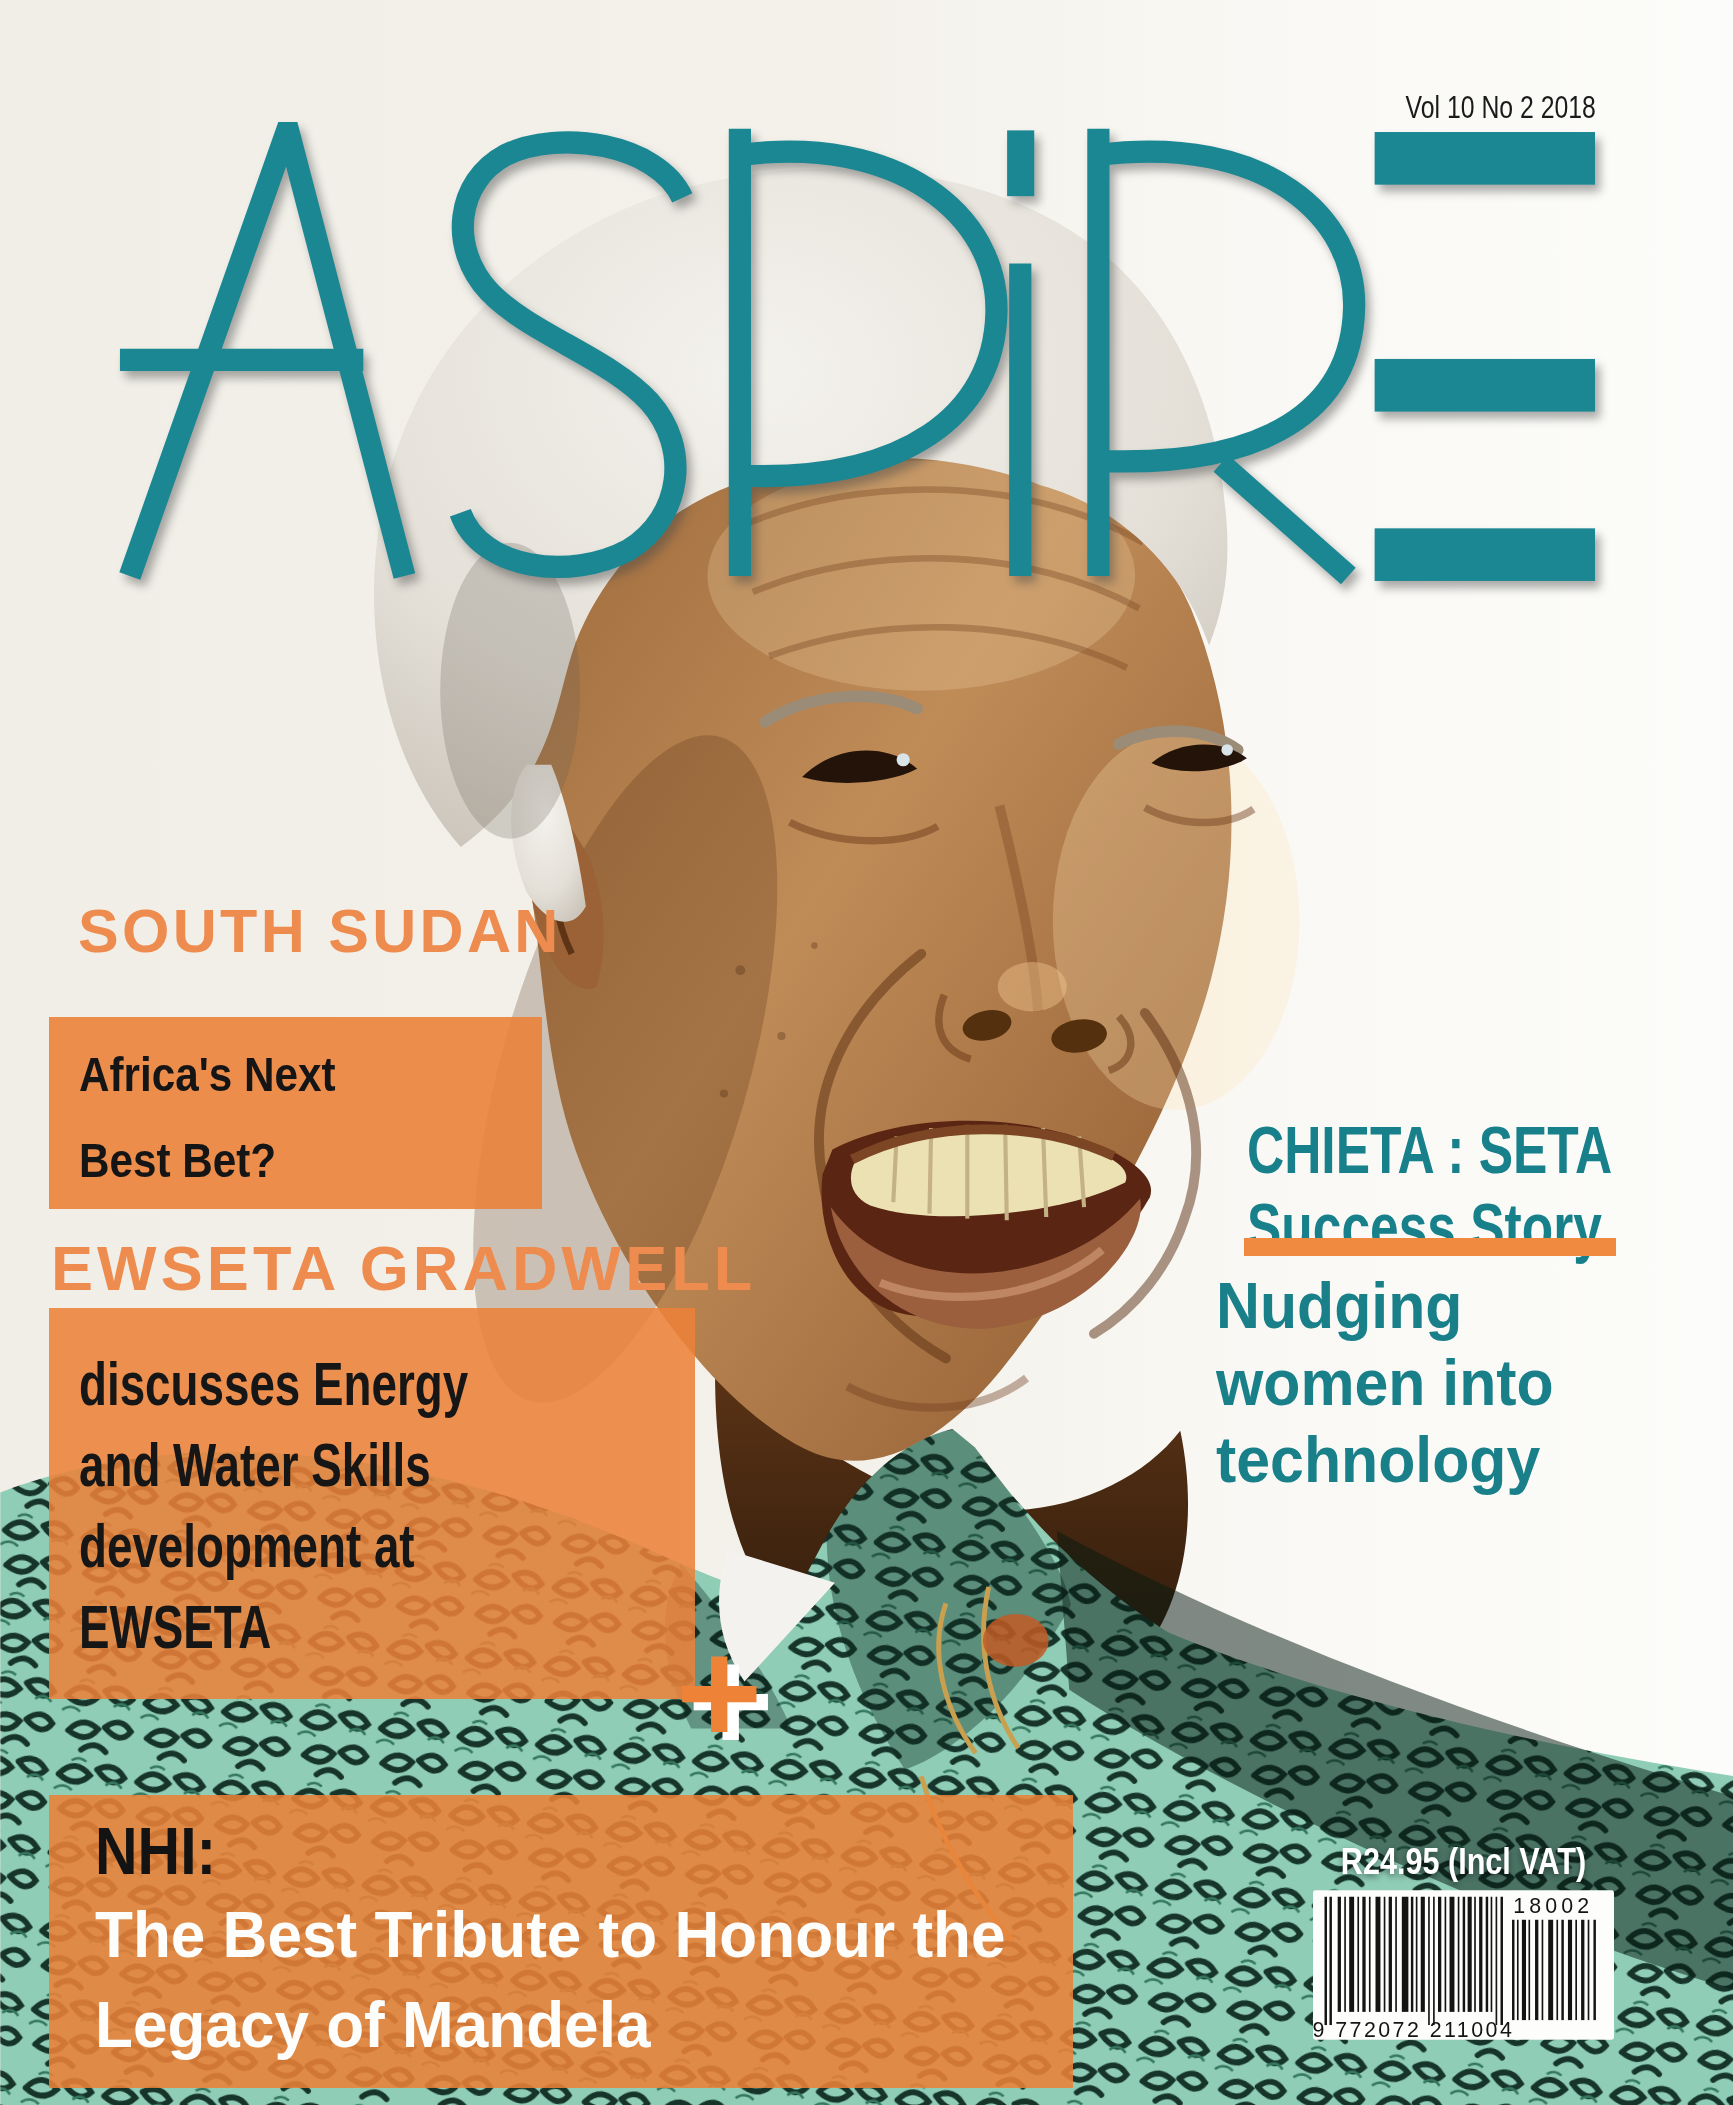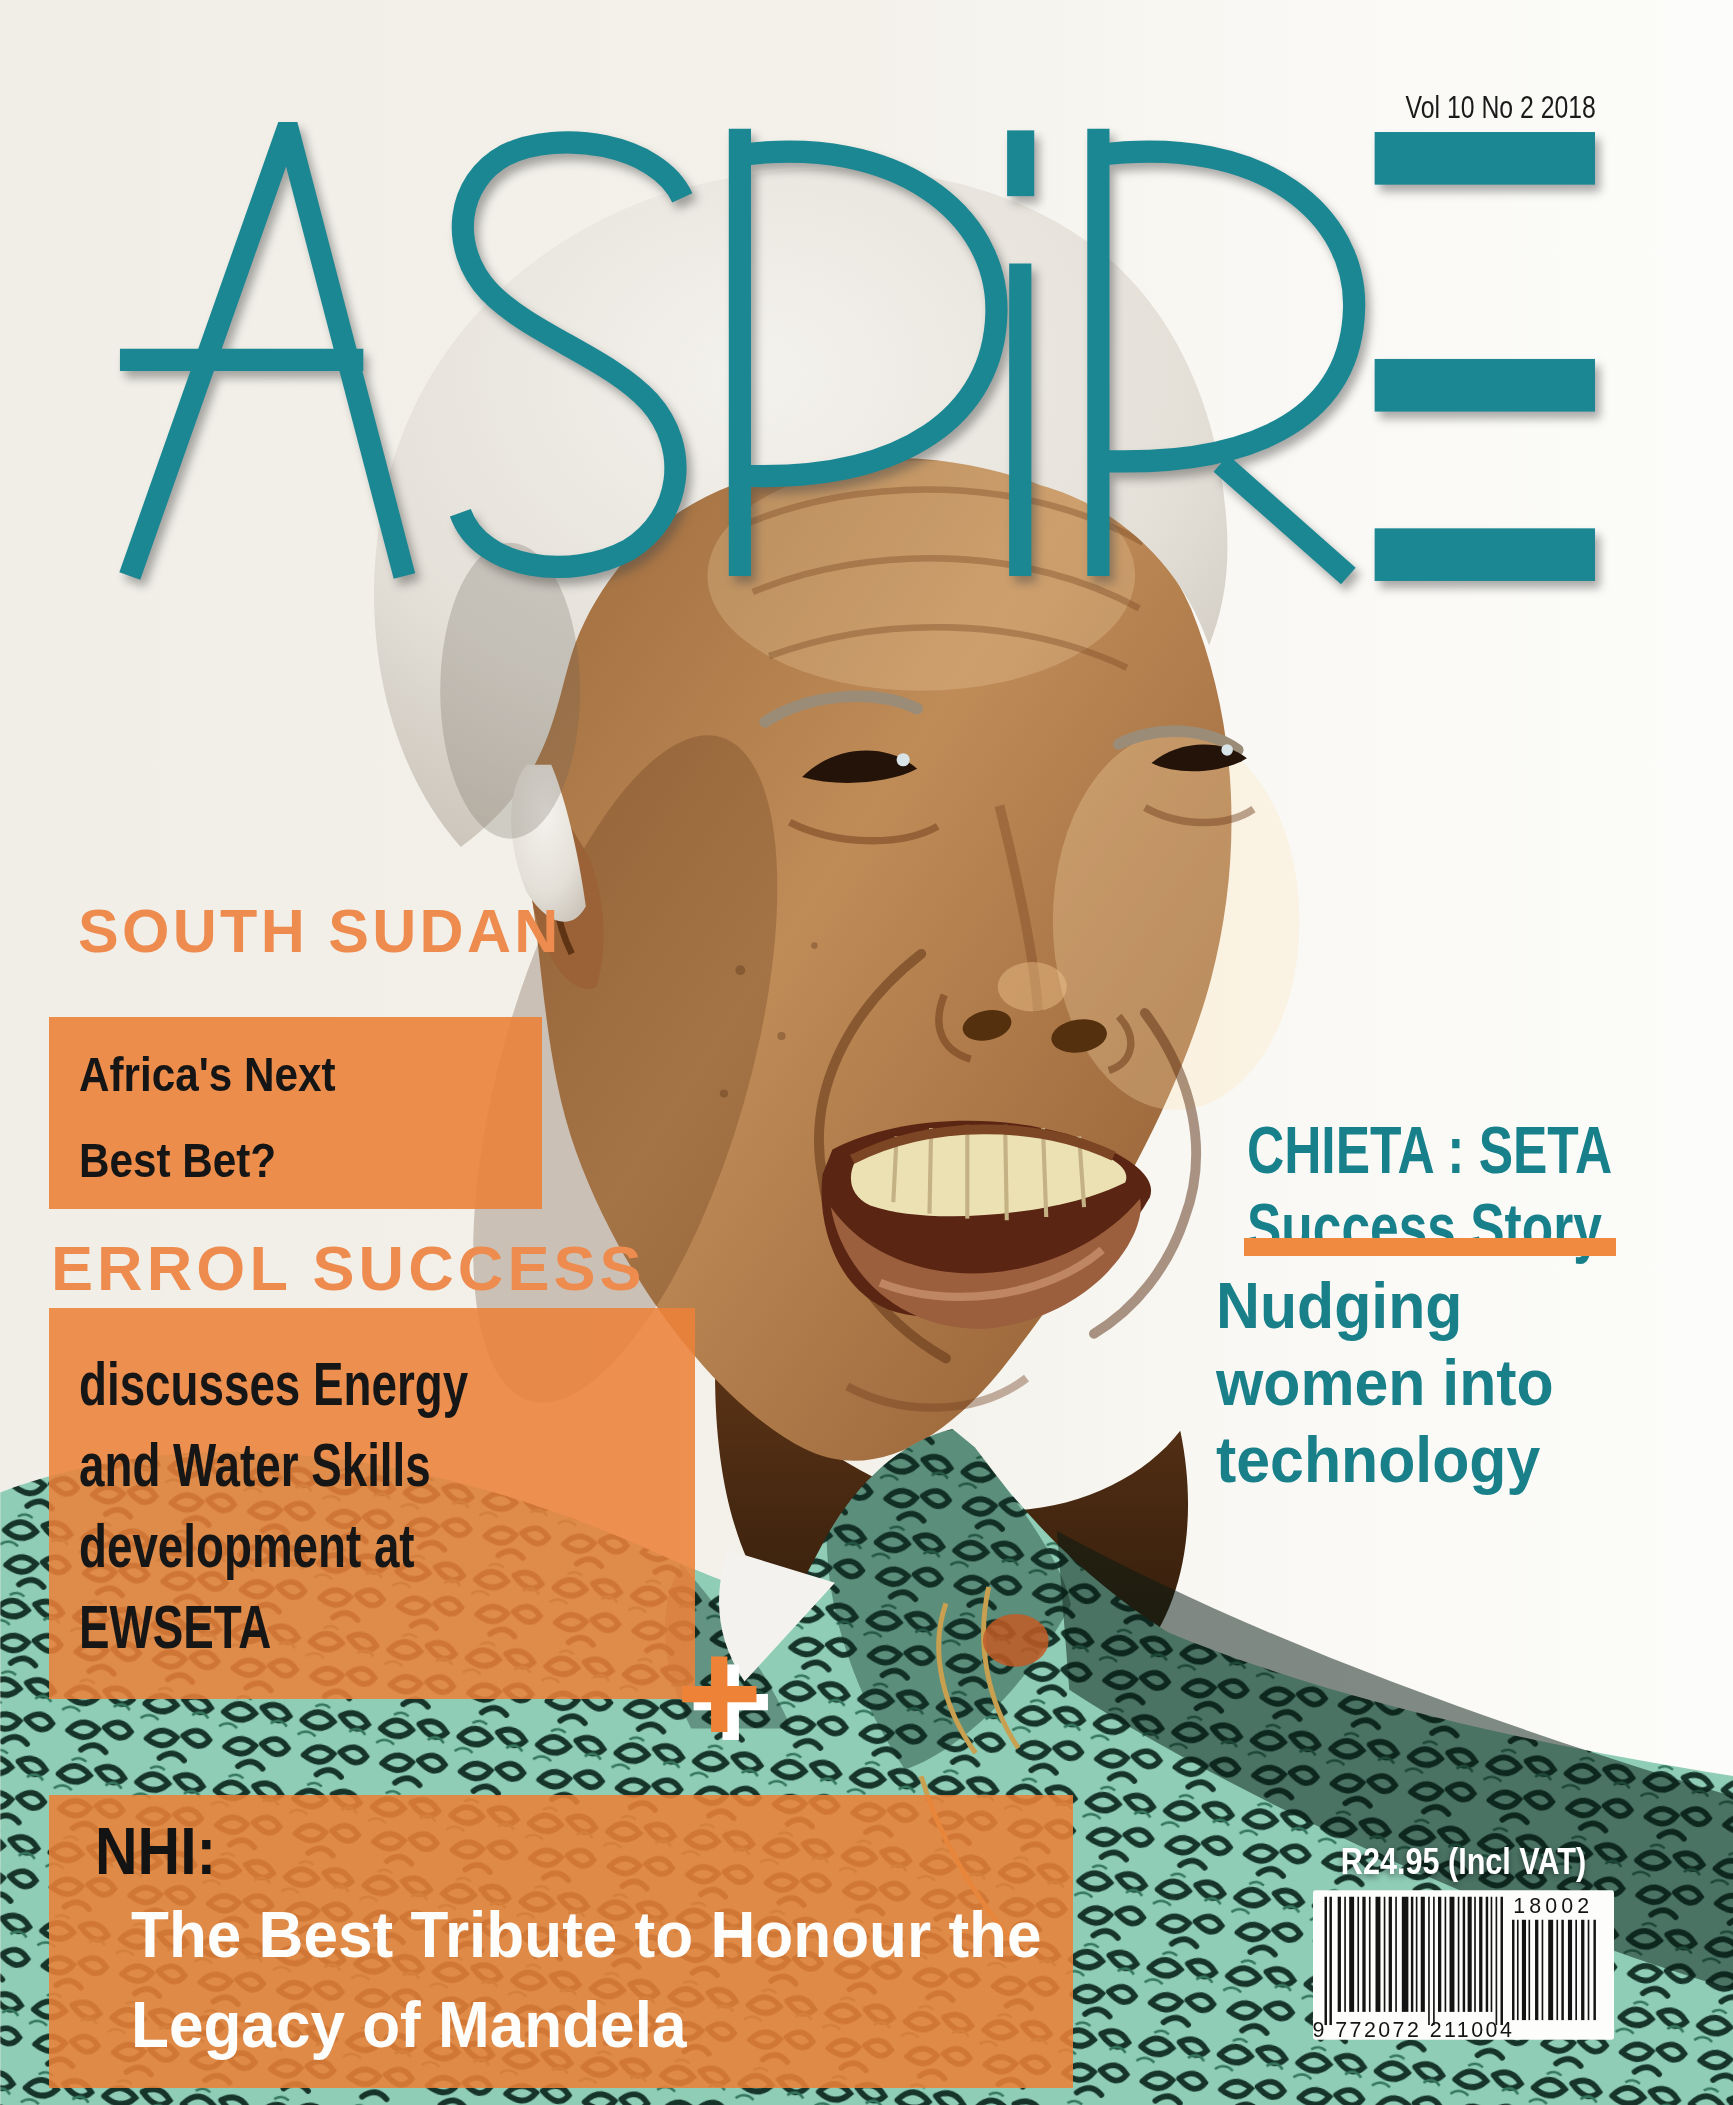--- a/index.html
+++ b/index.html
@@ -22,21 +22,21 @@
   .k-ss{left:78px;top:896px;font-size:61px;letter-spacing:3.3px;}
   .k-eg{left:51px;top:1232px;font-size:63px;letter-spacing:4.1px;}
   .obox{background:rgba(235,130,58,.90);}
   .box-ss{left:49px;top:1017px;width:493px;height:192px;padding:15px 0 0 30px;box-sizing:border-box;}
   .box-ss .hl{font-size:48px;font-weight:bold;color:#151515;line-height:86px;}
   .box-ew{left:49px;top:1308px;width:646px;height:391px;padding:36px 0 0 30px;box-sizing:border-box;background:rgba(235,129,56,.87);}
   .box-ew .hl{font-size:61px;font-weight:bold;color:#161616;line-height:81px;}
   .plus{left:676px;top:1619px;font-size:148px;line-height:148px;font-weight:bold;color:#ee8338;text-shadow:11.5px 8.2px 0 #ffffff;}
   .box-nhi{left:49px;top:1795px;width:1024px;height:293px;padding:16.4px 0 0 46px;box-sizing:border-box;background:rgba(235,129,56,.88);}
   .box-nhi .k{font-size:67px;font-weight:bold;color:#131313;line-height:79px;}
-  .box-nhi .wl{font-size:64px;font-weight:bold;color:#fdfdfb;line-height:90px;margin-left:36px;}
+  .box-nhi .wl{font-size:64px;font-weight:bold;color:#fdfdfb;line-height:90px;}
   
   .chieta{left:1247px;top:1066px;font-size:66px;font-weight:bold;color:#17808a;line-height:77px;margin-top:46px;}
   .rule{left:1244px;top:1238px;width:372px;height:18px;background:#ef8a40;}
   .nudging{left:1216px;top:1268px;font-size:64px;font-weight:bold;color:#19808a;line-height:77px;}
   .price{left:1313px;top:1841px;width:301px;text-align:center;font-size:36px;font-weight:bold;color:#ffffff;
          text-shadow:0 2.5px 6.6px rgba(0,0,0,.45);transform:scaleX(.85);transform-origin:50% 0;white-space:nowrap;}
   #barcode{left:1313px;top:1890px;width:301px;height:150px;}
 </style>
 </head>
 <body>
@@ -223,21 +223,21 @@
 
   <div class="abs vol">Vol 10 No 2 2018</div>
 
   <div class="abs kicker k-ss">SOUTH SUDAN</div>
 
   <div class="abs obox box-ss">
     <div class="hl"><span class="sq sq88">Africa's Next</span></div>
     <div class="hl"><span class="sq sq88">Best Bet?</span></div>
   </div>
 
-  <div class="abs kicker k-eg">ERROL SUCCESS</div>
+  <div class="abs kicker k-eg">EWSETA GRADWELL</div>
 
   <div class="abs box-ew">
     <div class="hl"><span class="sq sq75">discusses Energy</span></div>
     <div class="hl"><span class="sq sq75">and Water Skills</span></div>
     <div class="hl"><span class="sq sq75">development at</span></div>
     <div class="hl"><span class="sq sq75">EWSETA</span></div>
   </div>
 
   <div class="abs plus">+</div>
 

